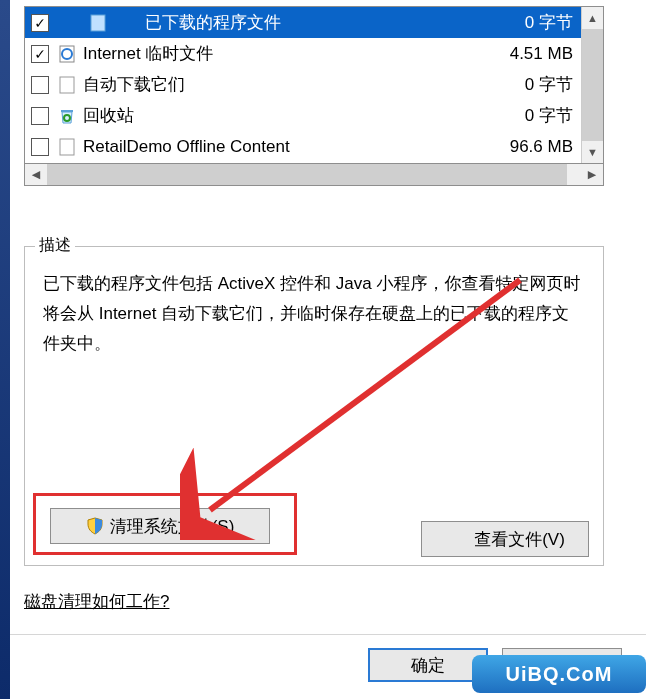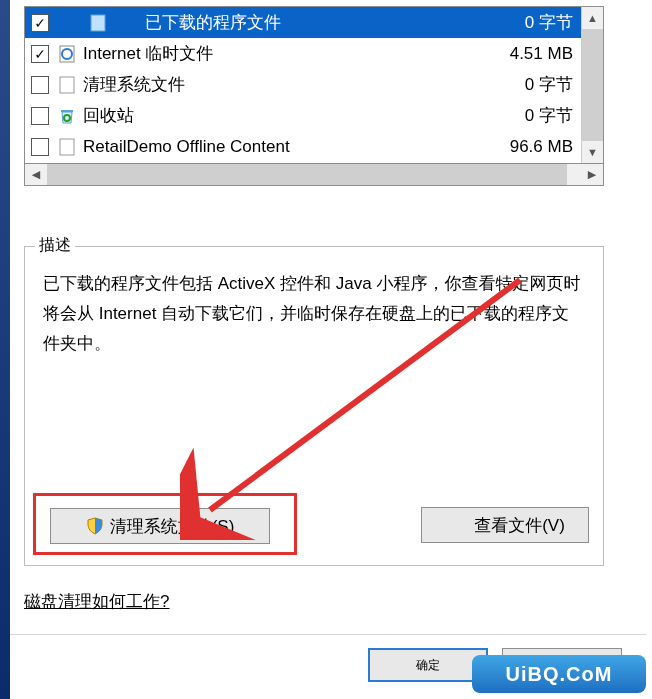--- a/index.html
+++ b/index.html
@@ -165,21 +165,21 @@
     display: flex; align-items: center; justify-content: center;
     gap: 6px;
     font-size: 17px;
     cursor: pointer;
   }
   .shield {
     width: 18px; height: 18px;
   }
   .view-btn {
     position: absolute;
-    right: 14px; bottom: 22px;
+    right: 14px; bottom: 8px;
     width: 168px; height: 36px;
     border: 1px solid #8e8e8e;
     background: #e8e8e8;
     display: flex; align-items: center; justify-content: center;
     font-size: 17px;
     cursor: pointer;
     padding-left: 29px;
   }
 
   
@@ -208,21 +208,21 @@
     display: flex;
     justify-content: flex-end;
     gap: 14px;
     padding-right: 24px;
   }
   .btn {
     width: 120px; height: 34px;
     border: 1px solid #8e8e8e;
     background: #e8e8e8;
     display: flex; align-items: center; justify-content: center;
-    font-size: 12px;
+    font-size: 17px;
     cursor: pointer;
   }
   .btn.default { border: 2px solid #2a7ad4; }
 
   
   .arrow-overlay {
     position: absolute;
     pointer-events: none;
     z-index: 50;
   }
@@ -274,21 +274,21 @@
           <span class="fname">Internet 临时文件</span>
           <span class="fsize">4.51 MB</span>
         </div>
         <div class="row">
           <span class="cb"></span>
           <span class="ficon">
             <svg viewBox="0 0 20 20">
                 <rect x="3" y="2" width="14" height="16" fill="#fff" stroke="#999"></rect>
               </svg>
           </span>
-          <span class="fname">清理系统文件</span>
+          <span class="fname">自动下载它们</span>
           <span class="fsize">0 字节</span>
         </div>
         <div class="row">
           <span class="cb"></span>
           <span class="ficon">
             <svg viewBox="0 0 20 20">
                 <path d="M5 6h10l-1 11H6z" fill="#d8f0ff" stroke="#5aa0d8"></path>
                 <path d="M4 5h12" stroke="#5aa0d8" stroke-width="2"></path>
                 <circle cx="10" cy="12" r="3" fill="none" stroke="#2a9a2a" stroke-width="2"></circle>
               </svg>

